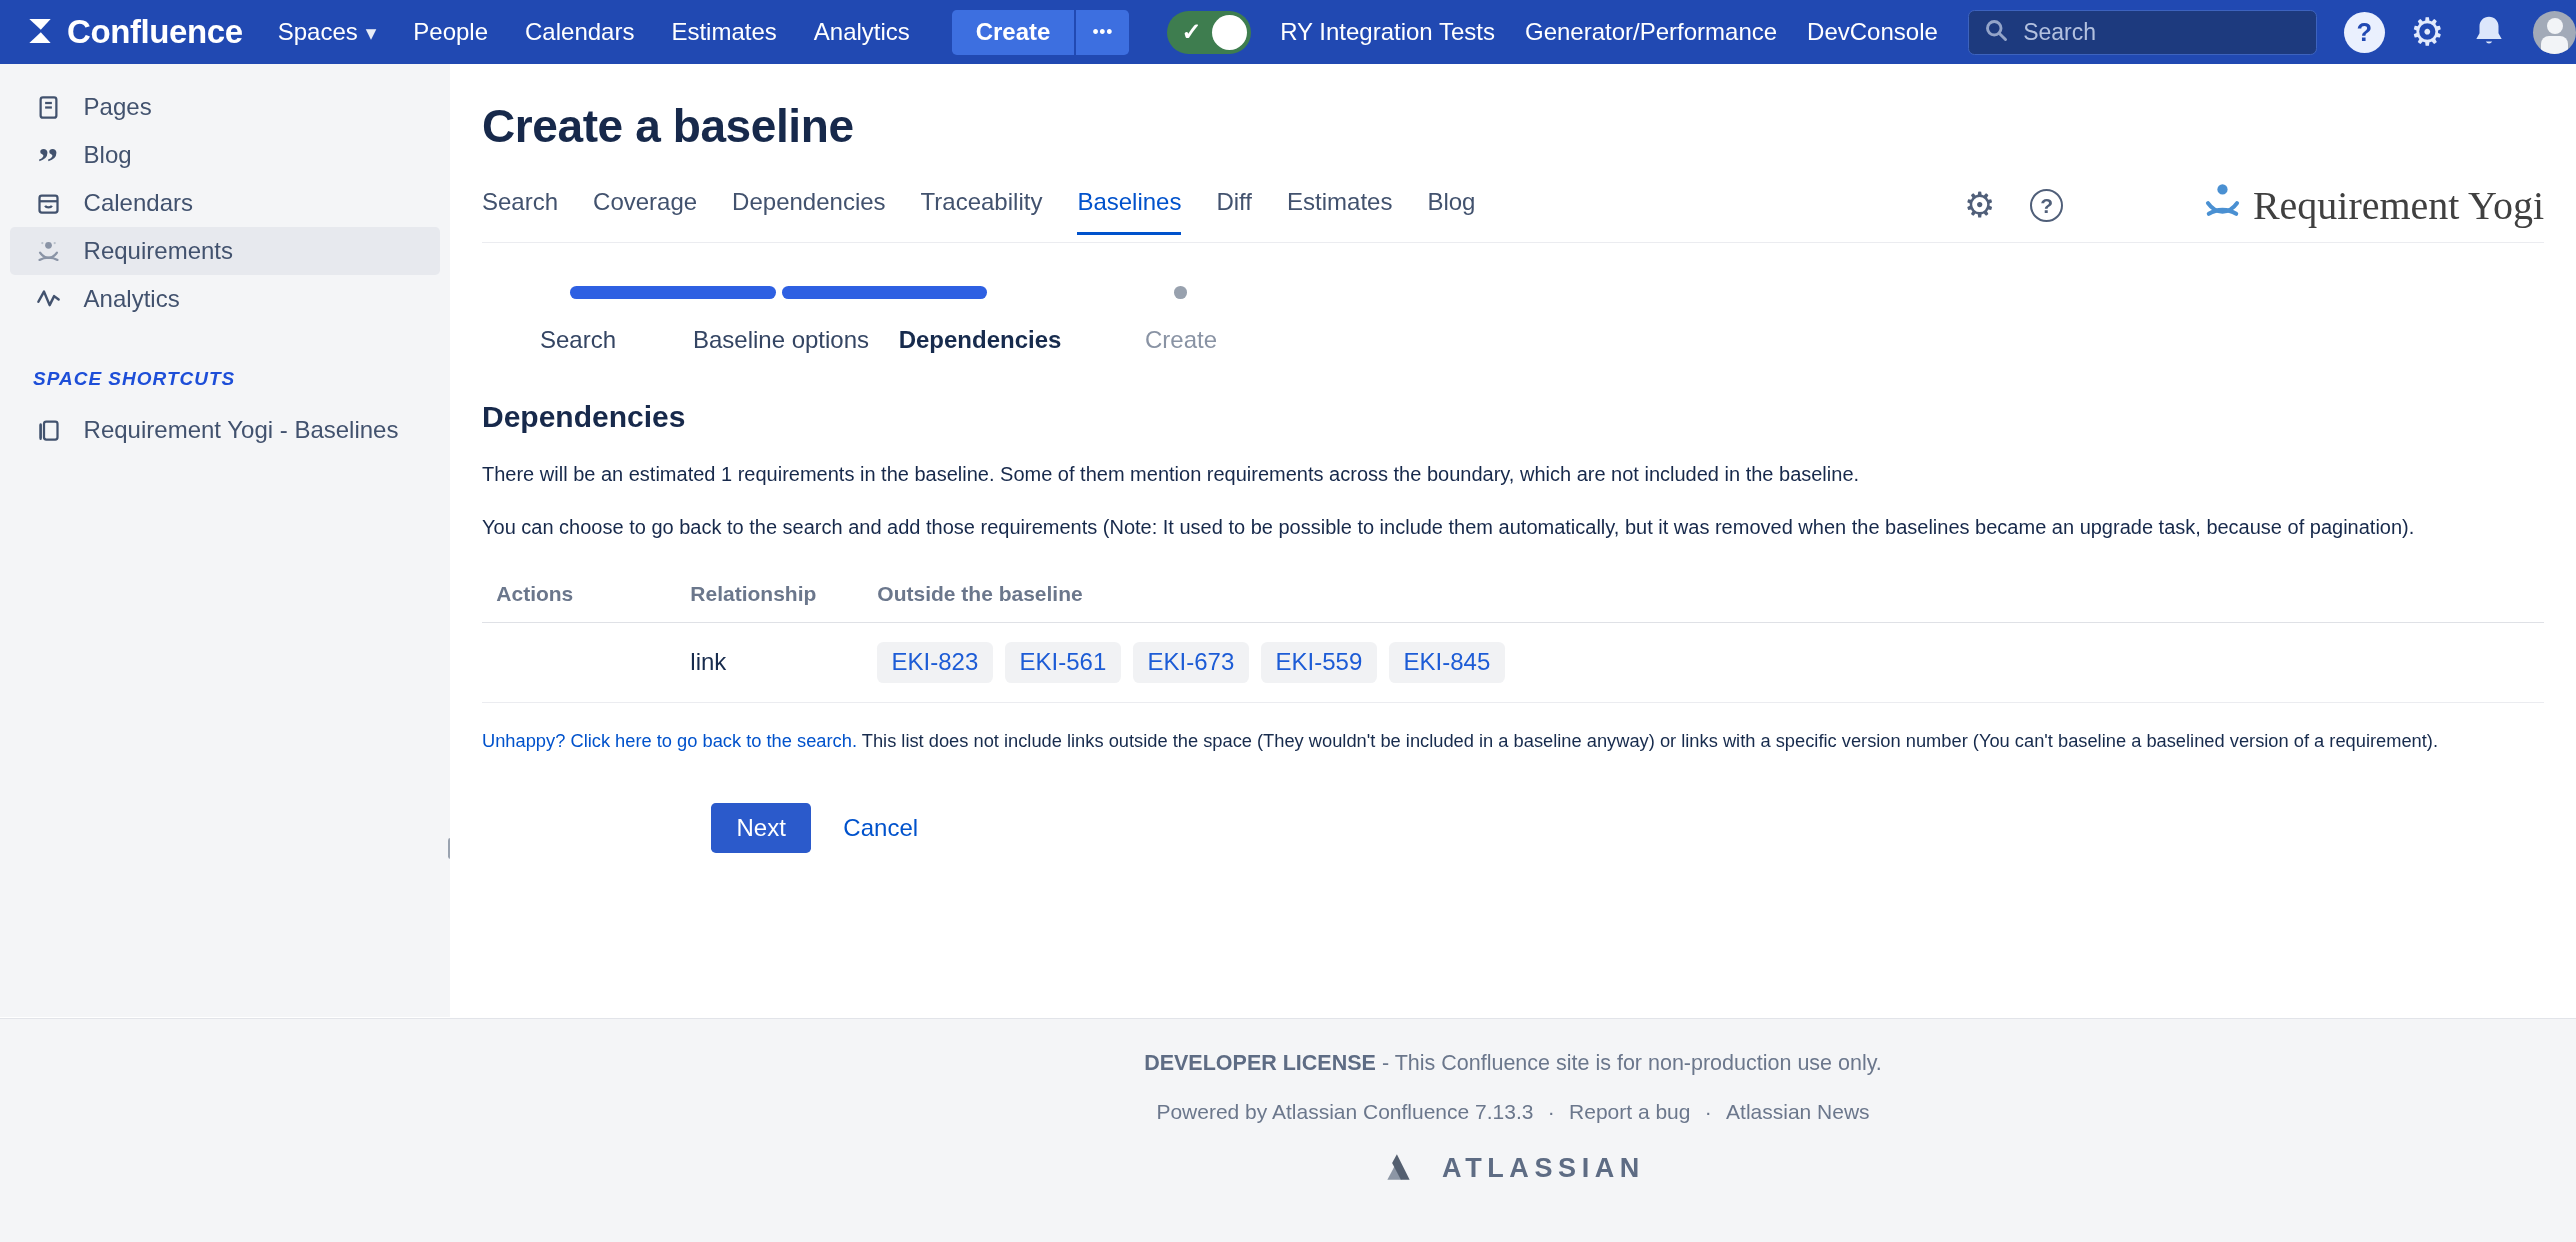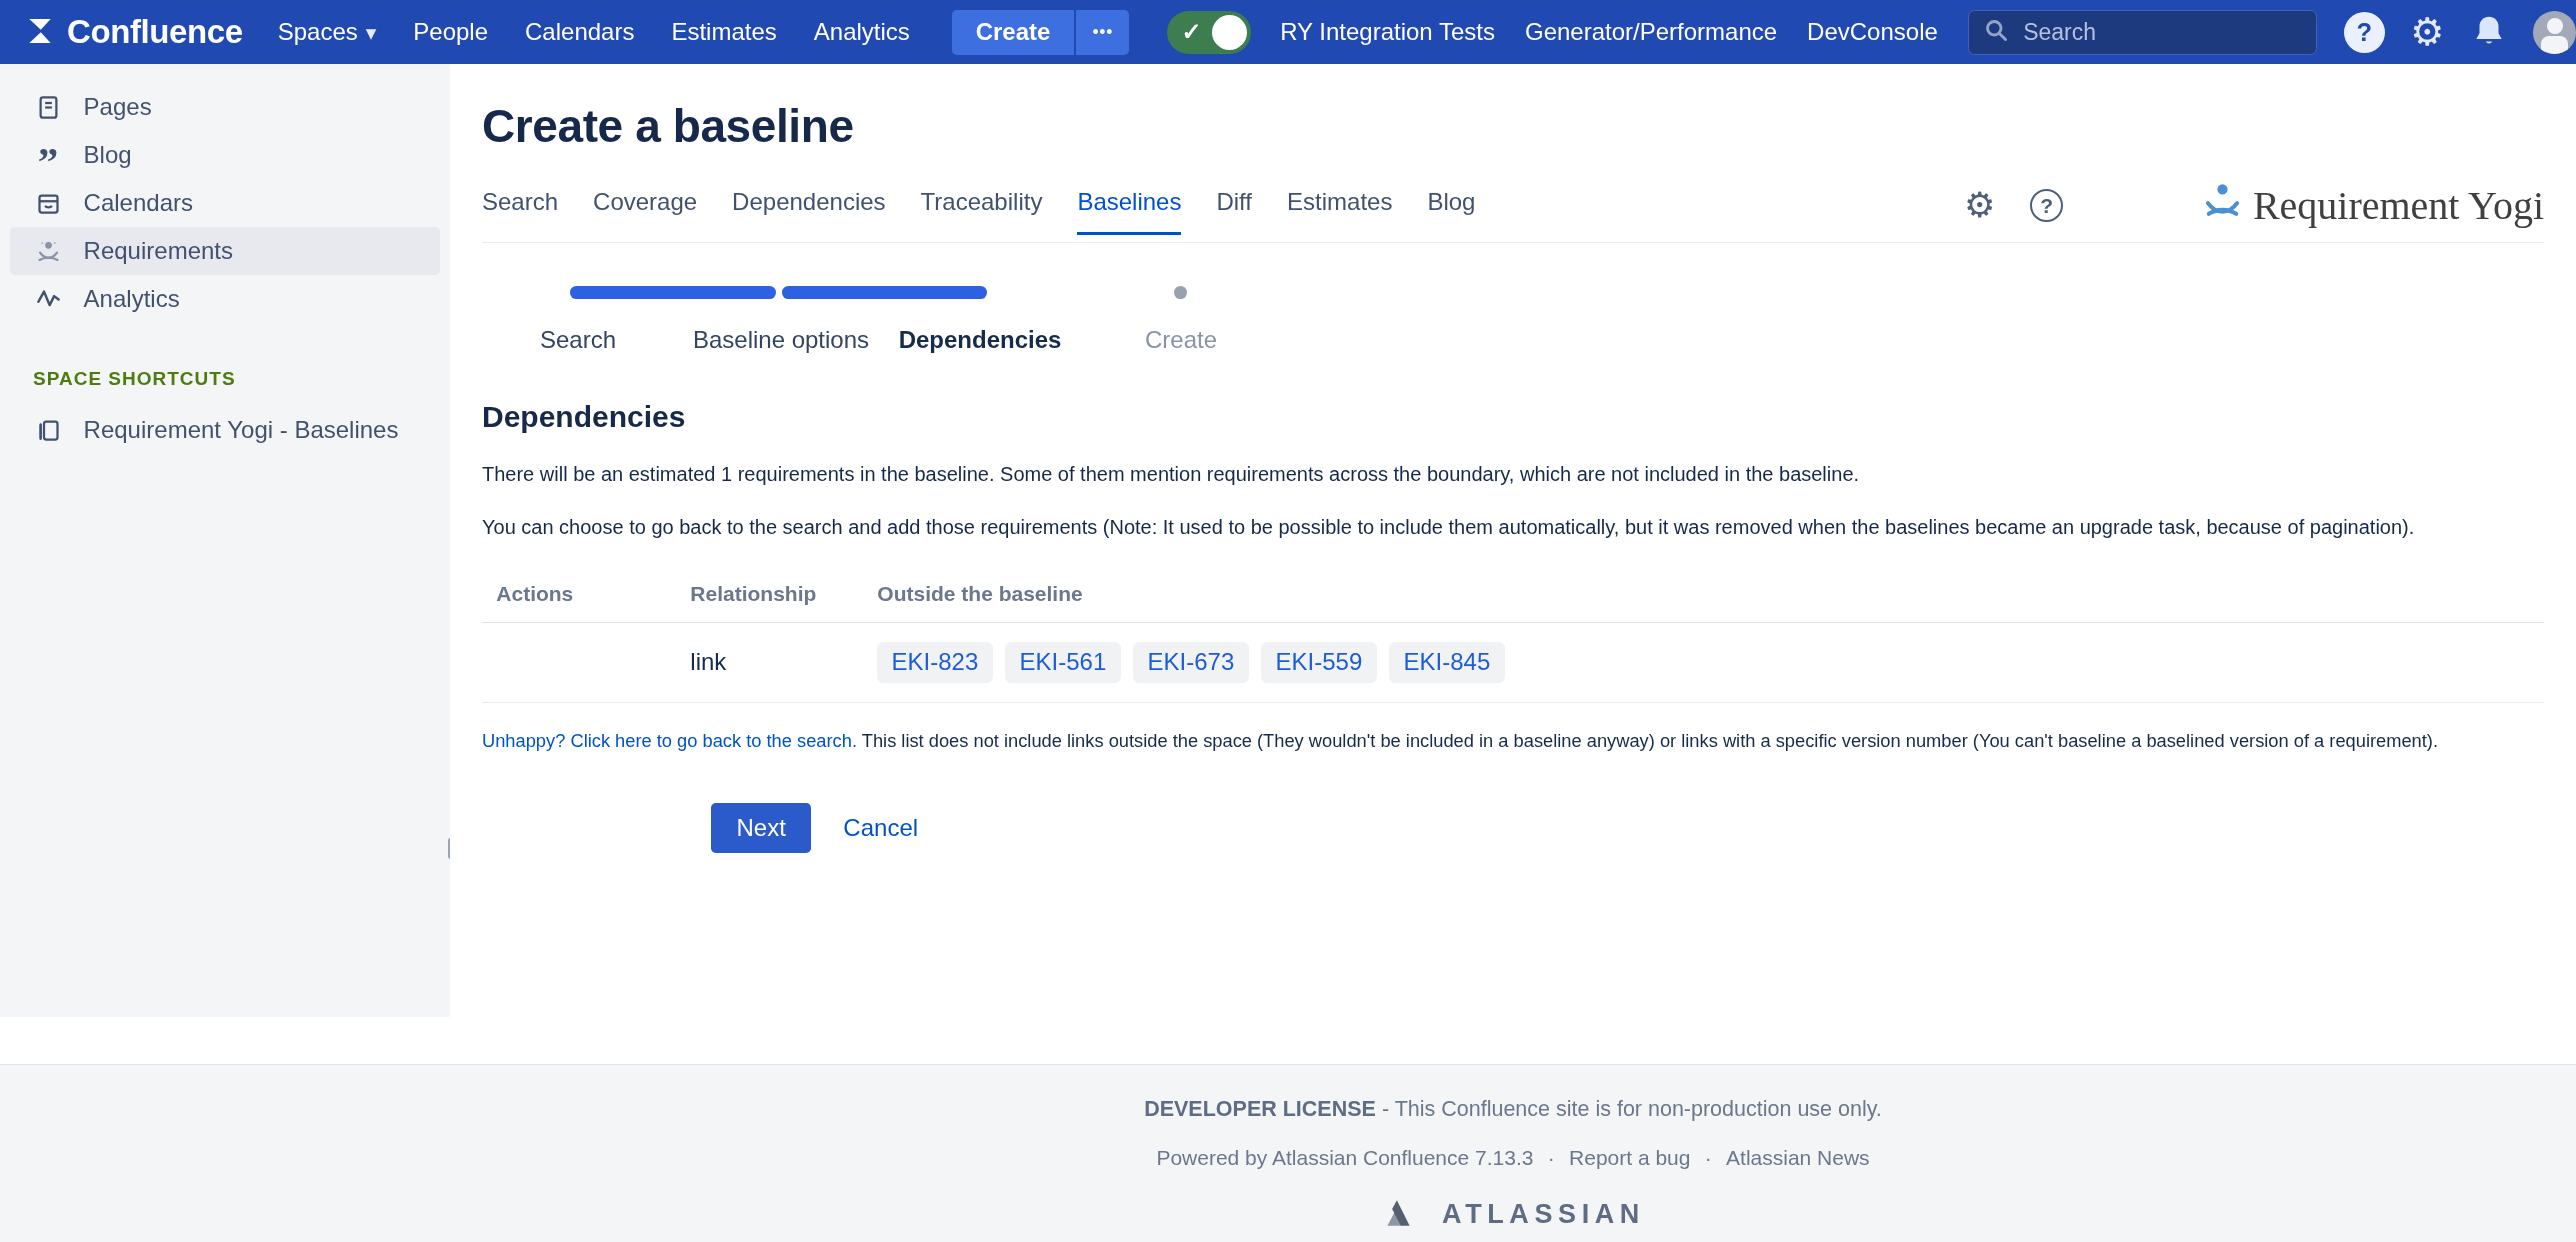--- a/index.html
+++ b/index.html
@@ -66,21 +66,21 @@
   .side-item {
     height:48px; display:flex; align-items:center; gap:21px;
     margin:0 9.6px; padding:0 12.7px 0 24px; border-radius:4.8px;
     font-size:24px; color:#42526E; cursor:pointer; white-space:nowrap;
   }
   .side-item.selected { background:#E7E9EE; }
   .side-icon { width:29px; height:29px; flex:none; display:flex; align-items:center; justify-content:center; }
   .quote-glyph { font-family:"Liberation Serif", serif; font-size:41px; line-height:0.6; font-weight:700; color:#42526E; margin-top:12.7px; }
   .space-label {
     margin:45px 0 16px 33px; font-size:19px; font-weight:700;
-    color:#4d7c0f; letter-spacing:1px;
+    color:#1d4ed8; letter-spacing:1px;font-style:italic;
   }
   .resize-handle {
     position:absolute; left:448px; top:838px; display:flex; gap:4px; cursor:col-resize;
   }
   .resize-handle i { display:block; width:4.8px; height:21px; background:#9AA3B0; border-radius:2.4px; }
 
   
   .main {
     position:absolute; left:450px; top:64px; width:2126px; height:953px;
     background:#ffffff; padding:0 32px;
@@ -140,21 +140,21 @@
 
   .actions-row { margin:51px 0 0 229px; display:flex; align-items:center; gap:32px; }
   .next-btn {
     background:#2B5ACB; color:#fff; font-size:24px; border:none; border-radius:4.8px;
     padding:11px 25.5px; cursor:pointer; font-family:"Liberation Sans", sans-serif;
   }
   .cancel-link { color:#0052CC; font-size:24px; cursor:pointer; }
 
   
   .footer {
-    position:absolute; left:0; bottom:0; width:2576px; height:179px;
+    position:absolute; left:0; bottom:0; width:2576px; height:225px;
     background:#F4F5F7; border-top:1.6px solid #E2E4E9;
   }
   .footer-inner { margin-left:450px; width:2126px; text-align:center; padding-top:32px; color:#6B778C; }
   .lic-line { font-size:21.5px; }
   .lic-bold { font-weight:700; color:#5E6C84; }
   .powered-line { margin-top:24px; font-size:21px; display:flex; justify-content:center; gap:14.3px; }
   .powered-line .flink { cursor:pointer; }
   .atl-row { margin-top:27px; display:flex; align-items:center; justify-content:center; gap:26px; color:#5E6C84; }
   .atl-text { font-size:27px; font-weight:700; letter-spacing:5.6px; }
 </style>

